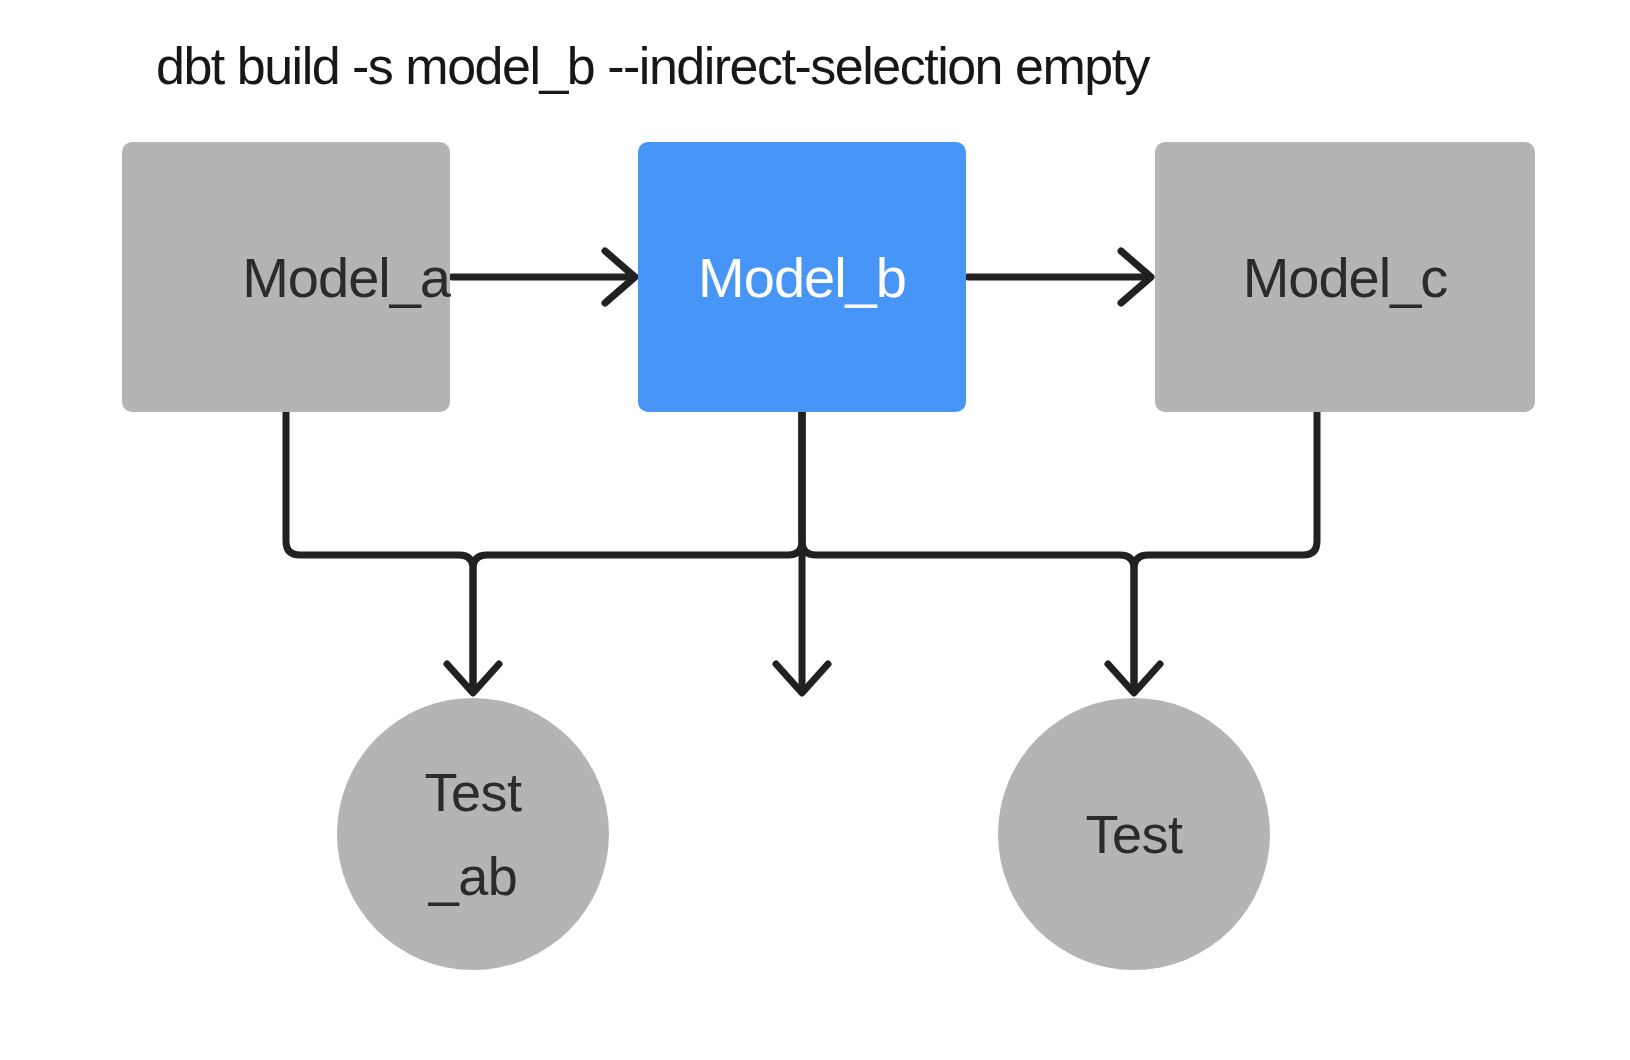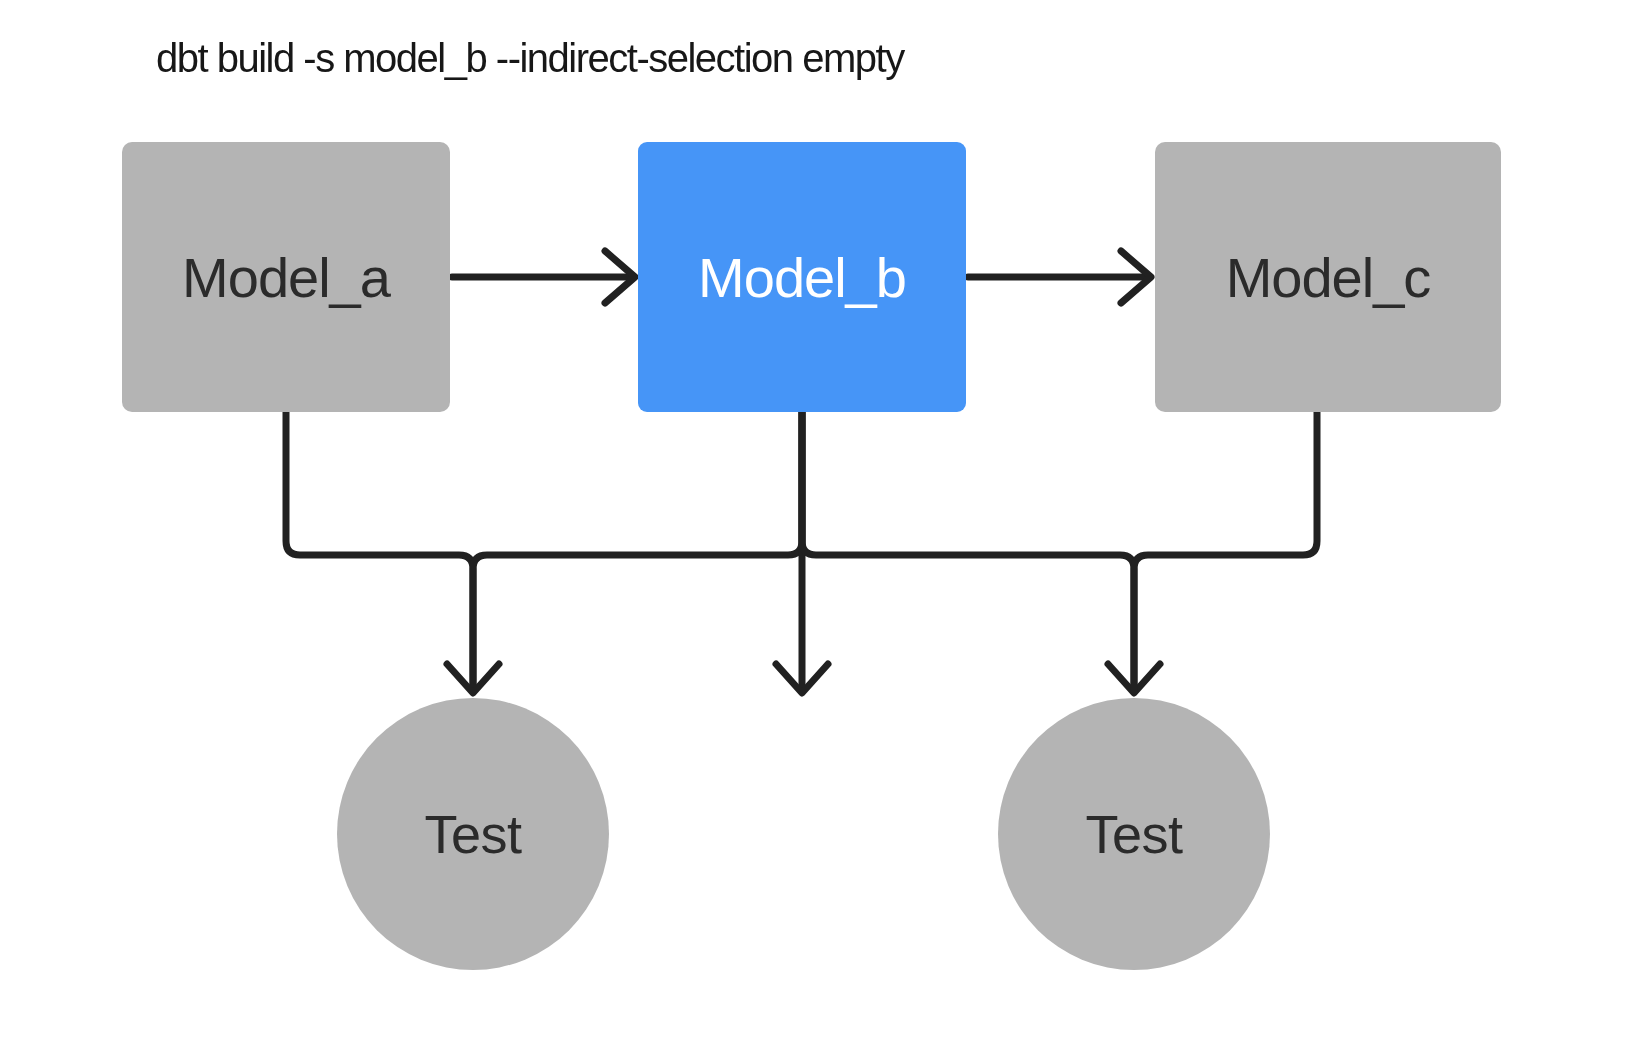--- a/index.html
+++ b/index.html
@@ -15,21 +15,21 @@
   .canvas{
     position:relative;
     width:1630px;height:1060px;
     background:var(--background);
     font-family:"Liberation Sans","DejaVu Sans",sans-serif;
     overflow:hidden;
   }
   .title{
     position:absolute;
     left:156px;top:36px;
-    font-size:40px;
+    font-size:52px;
     font-weight:500;
     letter-spacing:-1.5px;
     color:var(--title-color);
     white-space:nowrap;
   }
   .edges{
     position:absolute;left:0;top:0;
     width:1630px;height:1060px;
   }
   .edges path{
@@ -51,25 +51,24 @@
     width:328px;height:270px;
     top:142px;
     background:var(--node-gray);
     border-radius:10px;
     font-size:56px;
     letter-spacing:-1px;
   }
   .model.selected{
     background:var(--node-selected-blue);
     color:var(--text-light);
-    border-radius:9px;
   }
-  .model-a{left:122px;}
+  .model-a{left:122px;justify-content:flex-end;}
   .model-b{left:638px;}
-  .model-c{left:1155px;width:346px;}
+  .model-c{left:1155px;width:380px;}
   .test{
     width:272px;height:272px;
     top:698px;
     background:var(--node-gray);
     border-radius:50%;
     font-size:54px;
     letter-spacing:-0.5px;
     flex-direction:column;
     line-height:84px;
   }
@@ -122,20 +121,21 @@
   <div class="node model model-b selected">
     <span>Model_b</span>
   </div>
 
   <div class="node model model-c">
     <span>Model_c</span>
   </div>
 
   <div class="node test test-ab">
     <span>Test</span>
+    <span>_ab</span>
   </div>
 
 
   <div class="node test test-bc">
     <span>Test</span>
   </div>
 
 </div>
 
 </body></html>

